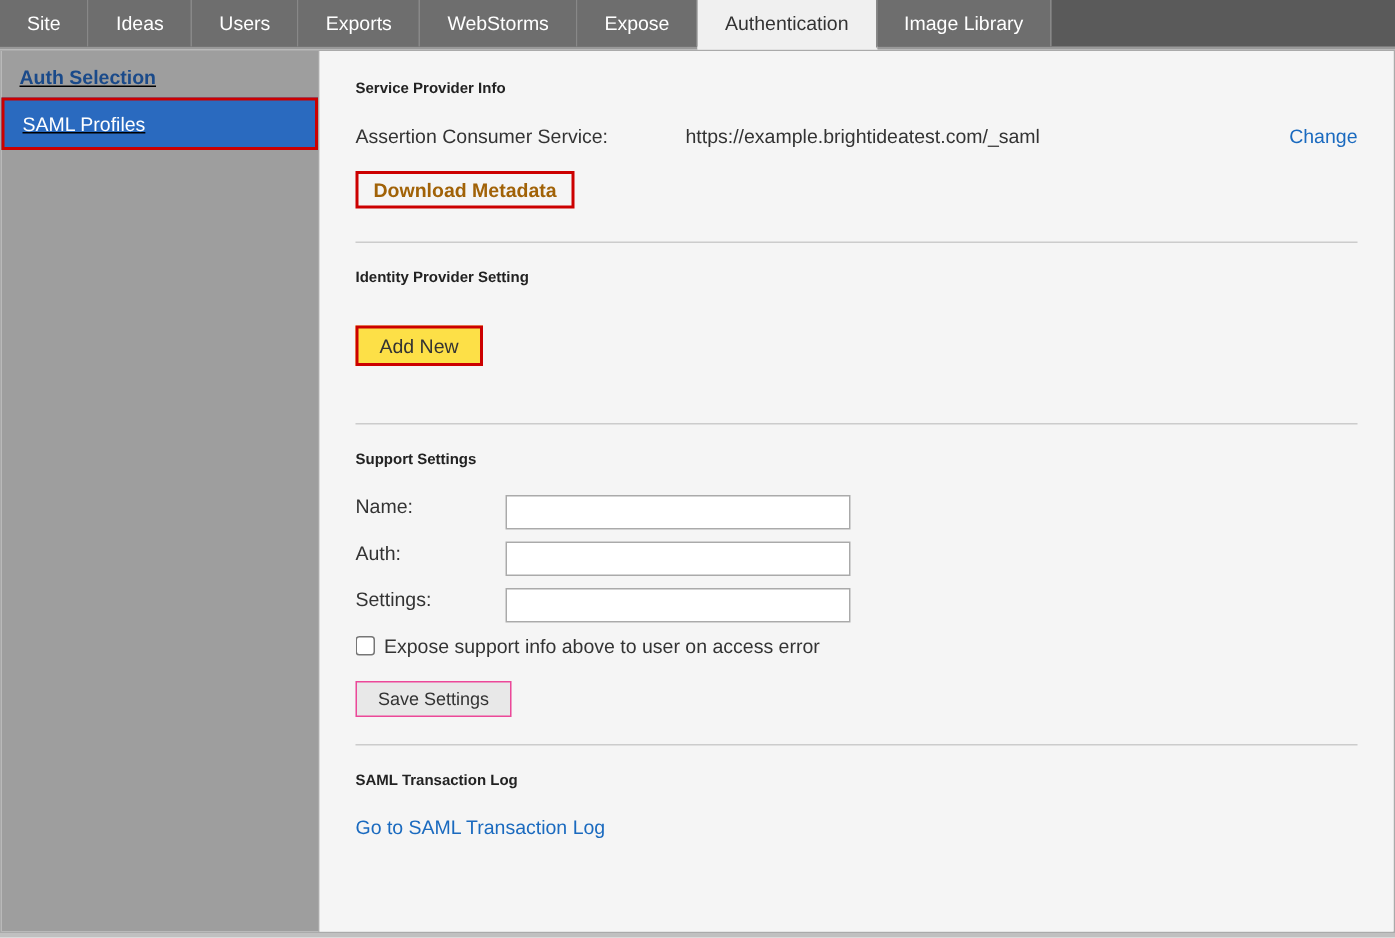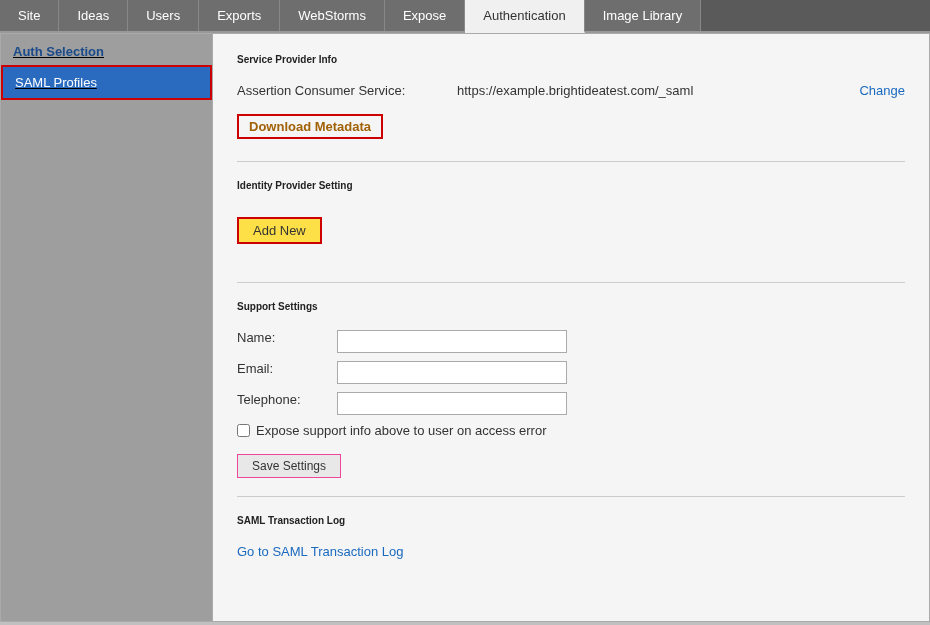--- a/index.html
+++ b/index.html
@@ -247,26 +247,26 @@
 
     <div>
       <div class="section-title">Support Settings</div>
 
       <div class="form-row">
         <label class="form-label">Name:</label>
         <input class="form-input" type="text" style="">
       </div>
 
       <div class="form-row">
-        <label class="form-label">Email:</label>
+        <label class="form-label">Auth:</label>
         <input class="form-input" type="text" style="">
       </div>
 
       <div class="form-row">
-        <label class="form-label">Telephone:</label>
+        <label class="form-label">Settings:</label>
         <input class="form-input" type="text" style="">
       </div>
 
 
       <div class="checkbox-row">
         <input type="checkbox" style="">
         <span class="checkbox-label">Expose support info above to user on access error</span>
       </div>
 
       <button class="save-btn">Save Settings</button>

